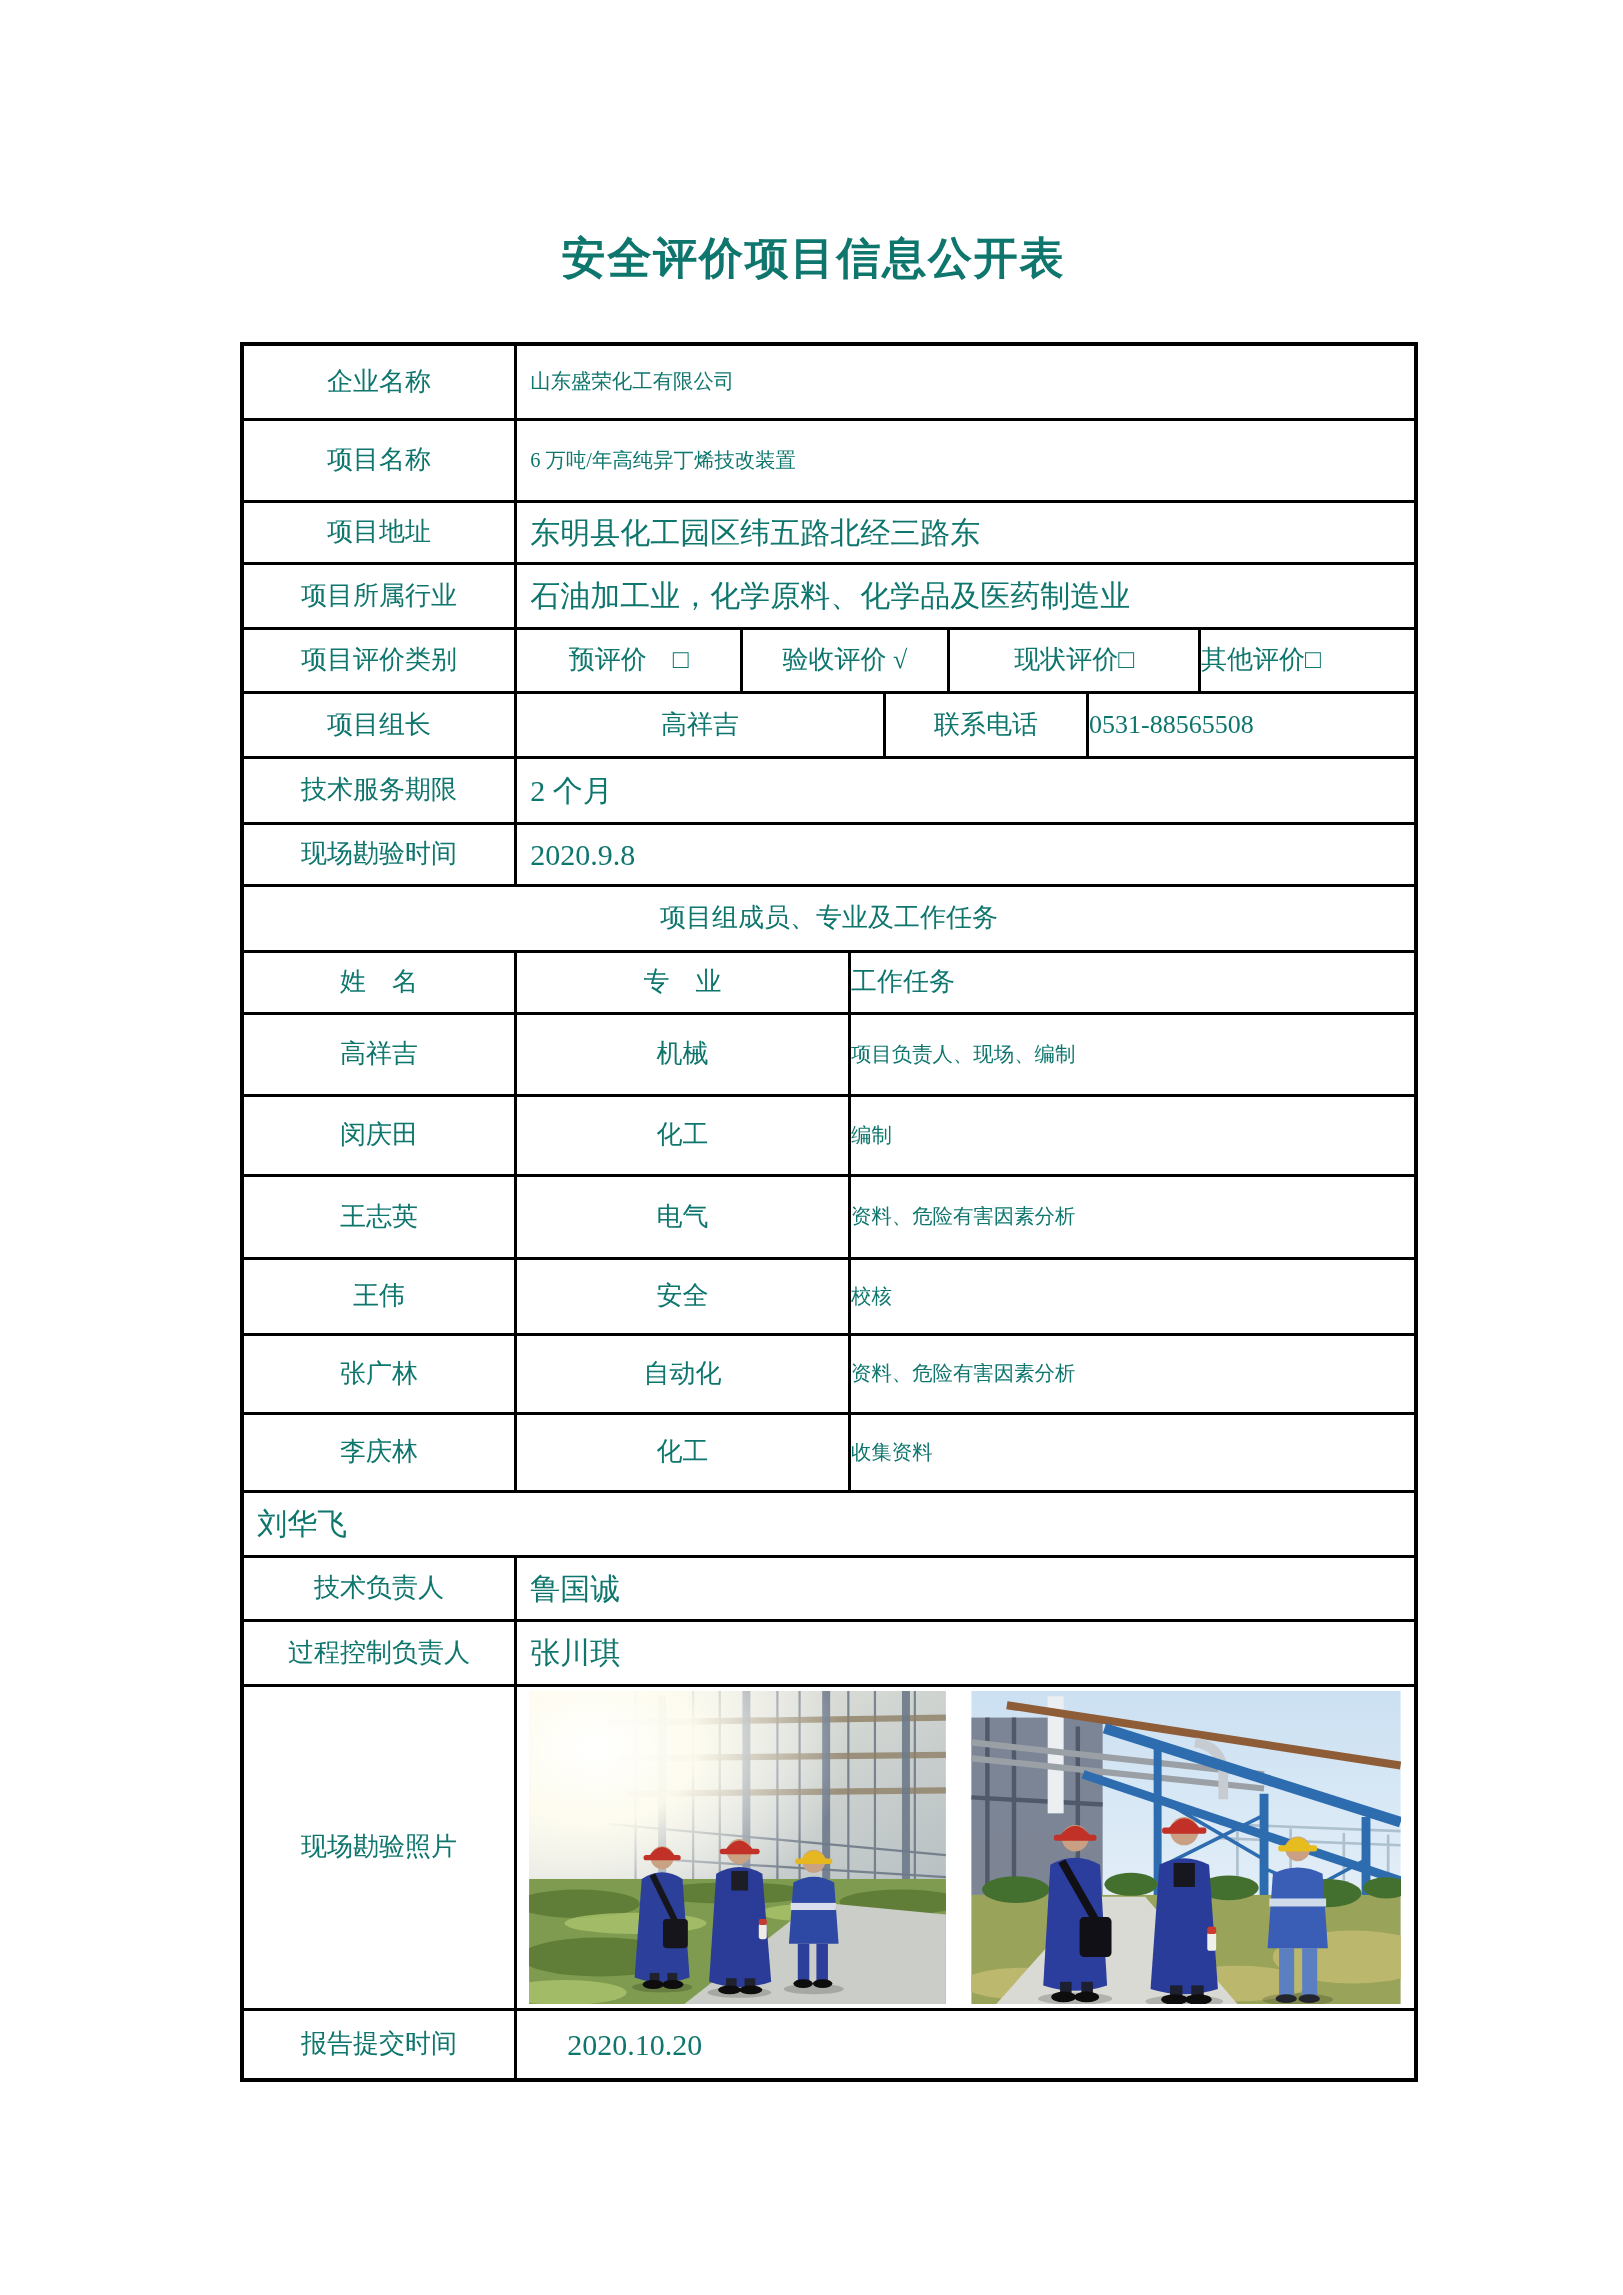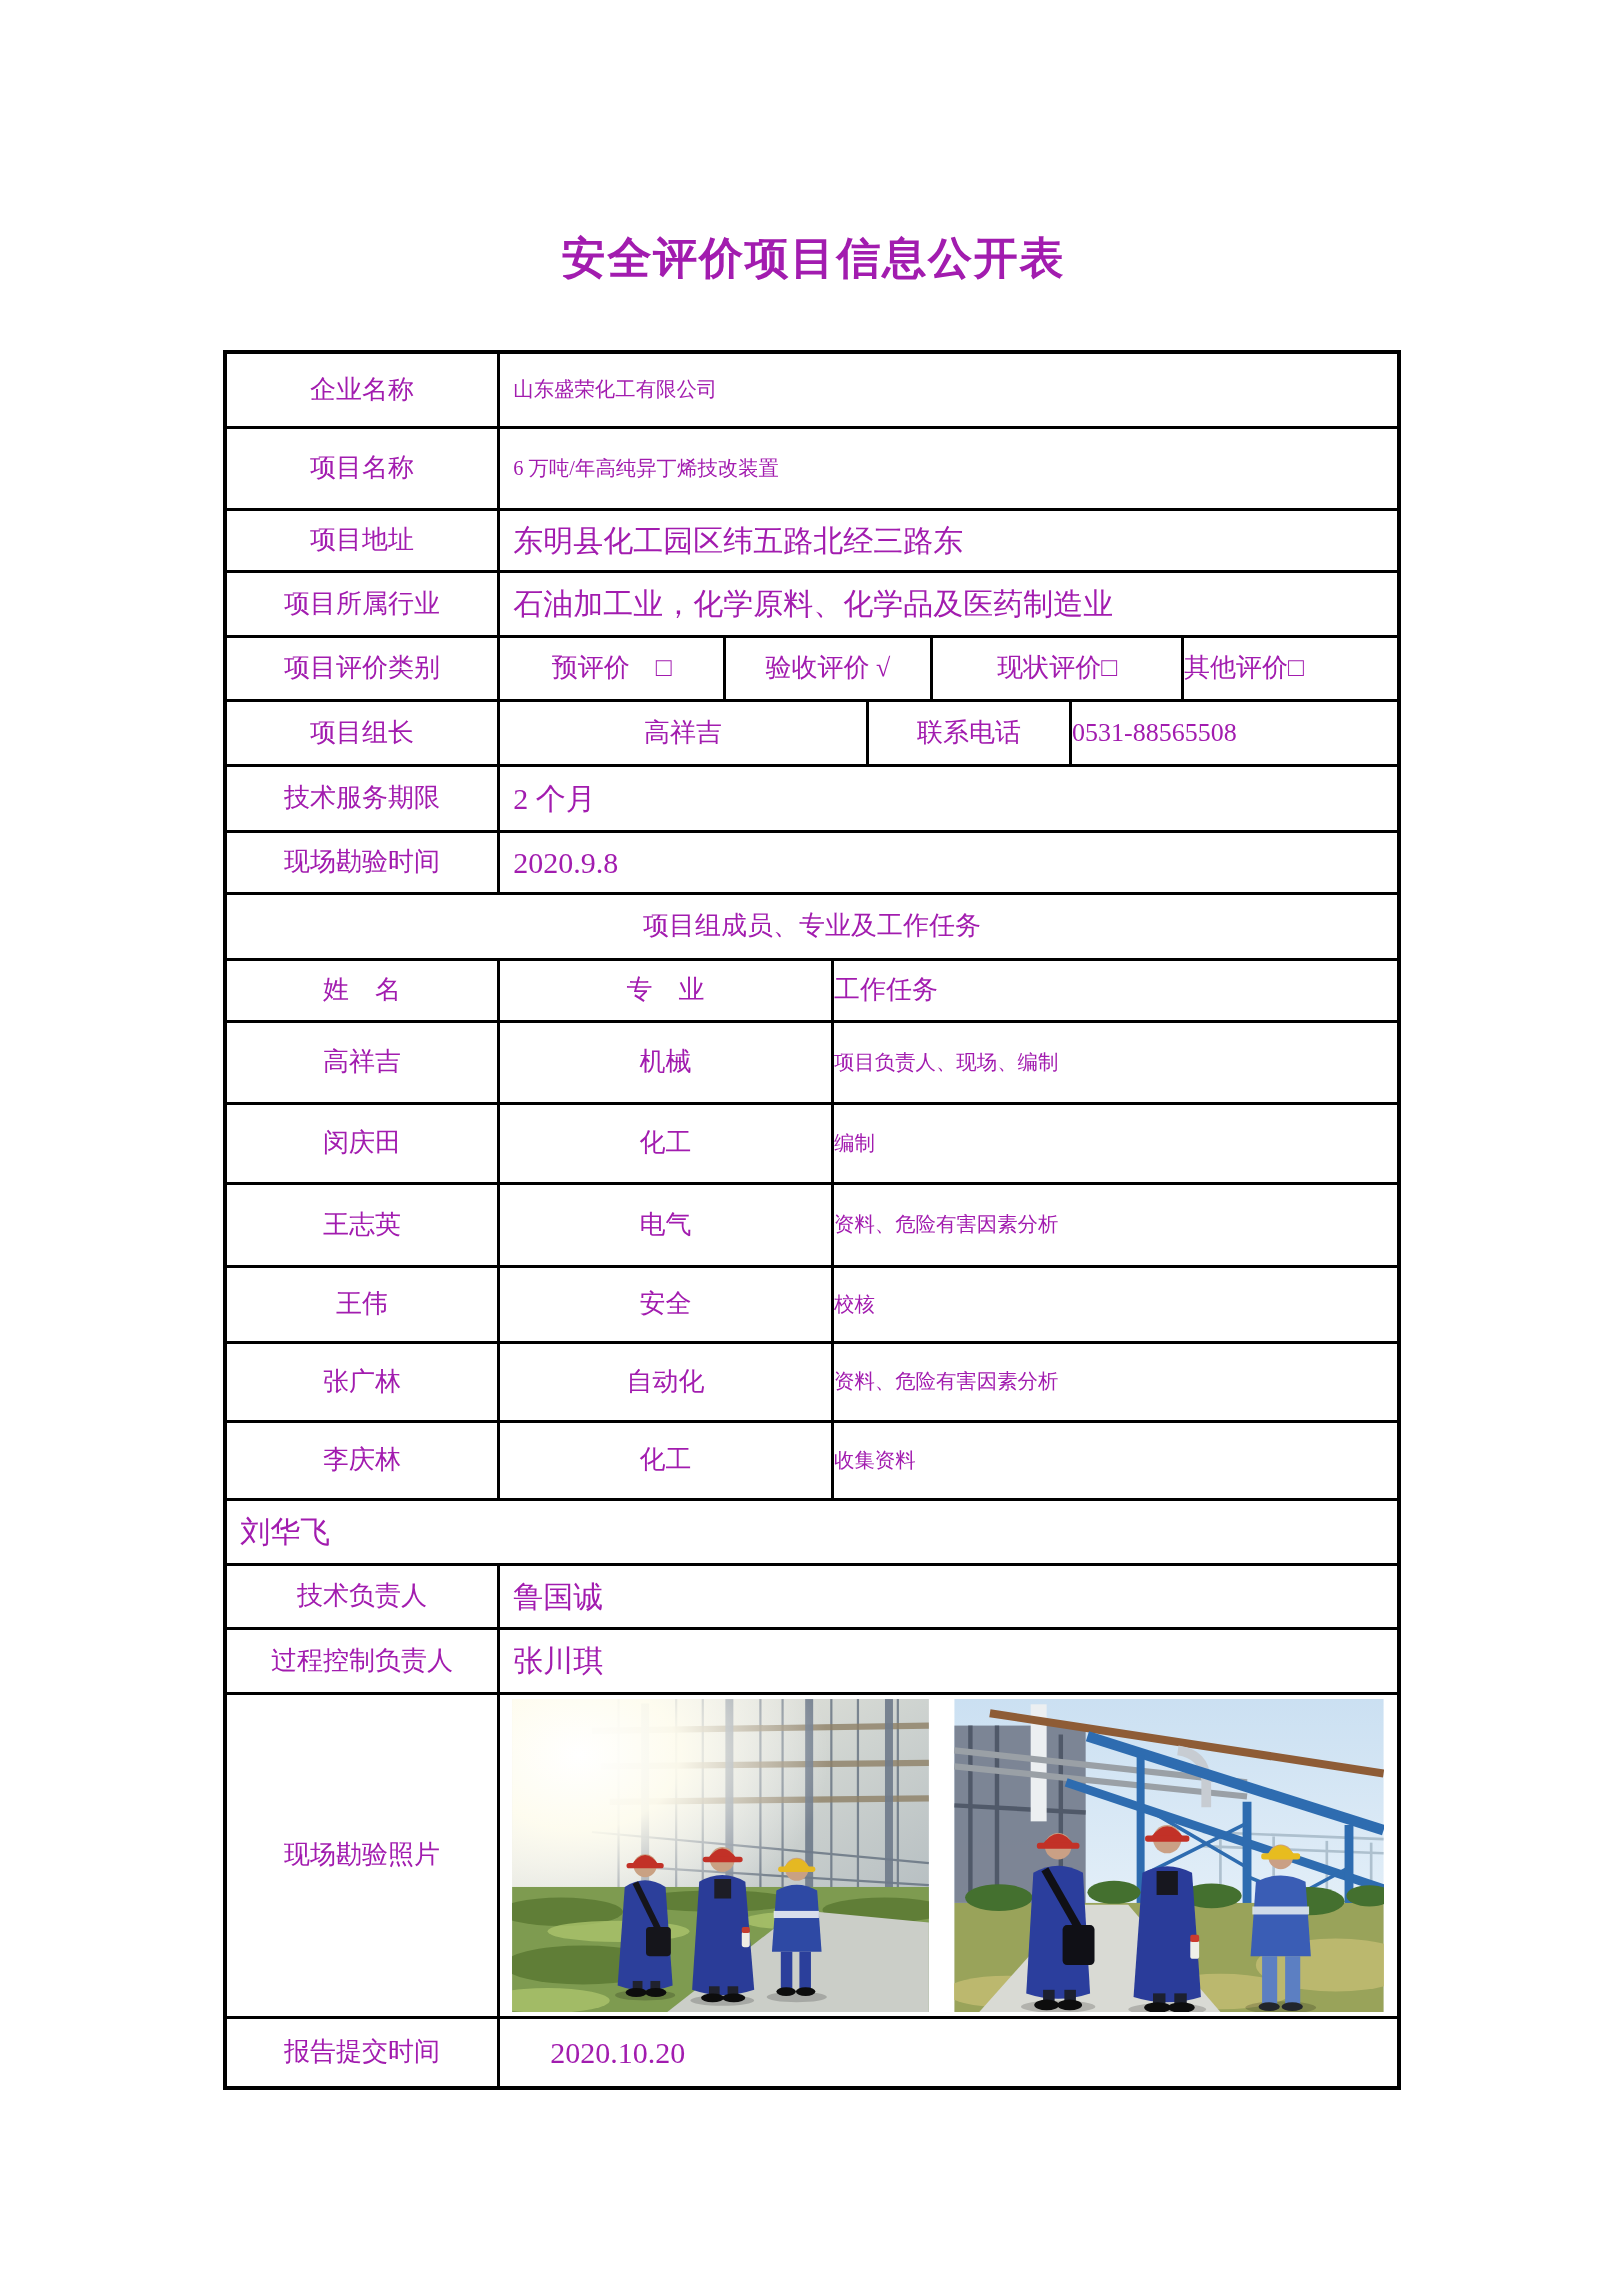--- a/index.html
+++ b/index.html
@@ -1,27 +1,27 @@
 <!DOCTYPE html>
 <html style="font-size:14px"><head>
 <meta charset="utf-8">
 <style>
   * { margin:0; padding:0; box-sizing:border-box; }
   html,body { background:#ffffff; }
   .page {
     position:relative; width:1623px; height:2295px; background:#ffffff;
-    font-family:"Liberation Serif","DejaVu Serif",serif; color:#a21caf;
+    font-family:"Liberation Serif","DejaVu Serif",serif; color:#0f766e;
   }
   .doc-title {
     position:absolute; top:229px; left:225px; width:1177px;
     text-align:center; font-size:44px; font-weight:bold; letter-spacing:1.8px;
   }
   .tbl {
-    position:absolute; left:223px; top:342px; width:1178px;
-    border:4.4px solid #000; background:#fff;margin-top:8px;
+    position:absolute; left:240px; top:342px; width:1178px;
+    border:4.4px solid #000; background:#fff;
   }
   .row { display:flex; border-bottom:3.6px solid #000; align-items:stretch; }
   .row:last-child { border-bottom:none;gap:37px; }
   .cell {
     border-right:3.6px solid #000; display:flex; align-items:center;
     overflow:hidden; line-height:1.25;
   }
   .cell:last-child { border-right:none;text-align:right; }
   .c-label { flex:0 0 273px; justify-content:center; text-align:center; font-size:26px; }
   .c-value { flex:1 1 auto; padding-left:13.3px; font-size:30px; }

